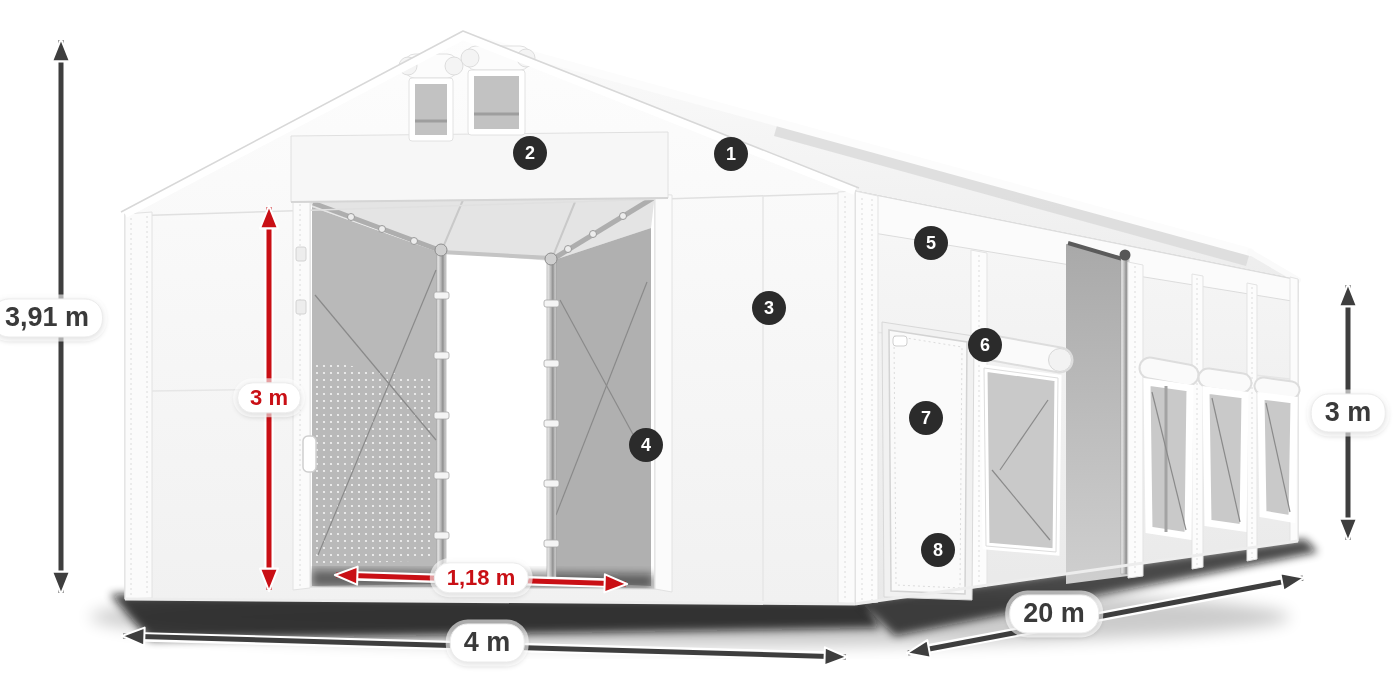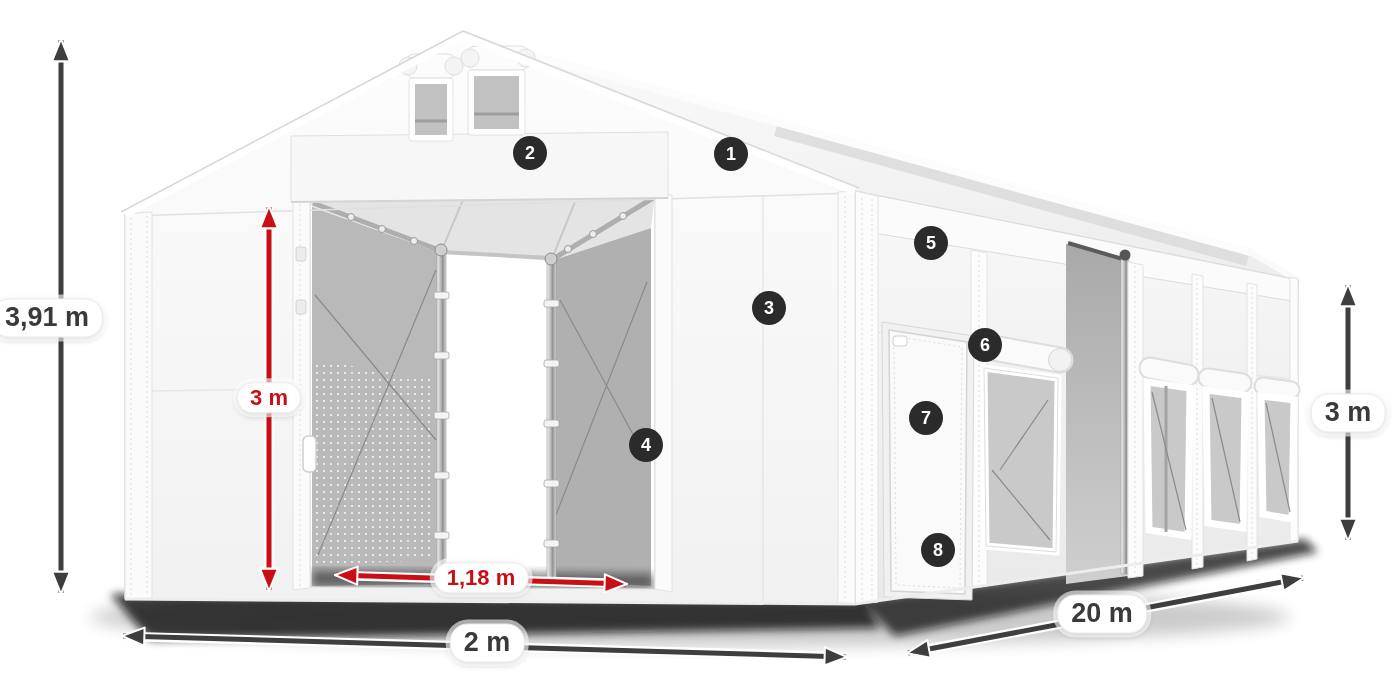--- a/index.html
+++ b/index.html
@@ -298,22 +298,22 @@
   </g>
   <g>
     <line class="ln-under" x1="1348" y1="306" x2="1348" y2="520"></line>
     <line class="arr ln-dark" x1="1348" y1="285" x2="1348" y2="540" marker-start="url(#mDark)" marker-end="url(#mDark)"></line>
   </g>
 </svg>
 
 <div class="pill" style="left:47px; top:318px;">3,91 m</div>
 <div class="pill red" style="left:269px; top:398px;">3 m</div>
 <div class="pill red" style="left:481px; top:578px;">1,18 m</div>
-<div class="pill" style="left:487px; top:643px;">2 m</div>
-<div class="pill" style="left:1102px; top:614px;">20 m</div>
+<div class="pill" style="left:487px; top:643px;">4 m</div>
+<div class="pill" style="left:1054px; top:614px;">20 m</div>
 <div class="pill" style="left:1348px; top:413px;">3 m</div>
 
 <div class="badge" style="left:731px; top:154px;">1</div>
 <div class="badge" style="left:530px; top:153px;">2</div>
 <div class="badge" style="left:769px; top:308px;">3</div>
 <div class="badge" style="left:646px; top:445px;">4</div>
 <div class="badge" style="left:931px; top:243px;">5</div>
 <div class="badge" style="left:985px; top:345px;">6</div>
 <div class="badge" style="left:926px; top:418px;">7</div>
 <div class="badge" style="left:938px; top:550px;">8</div>

